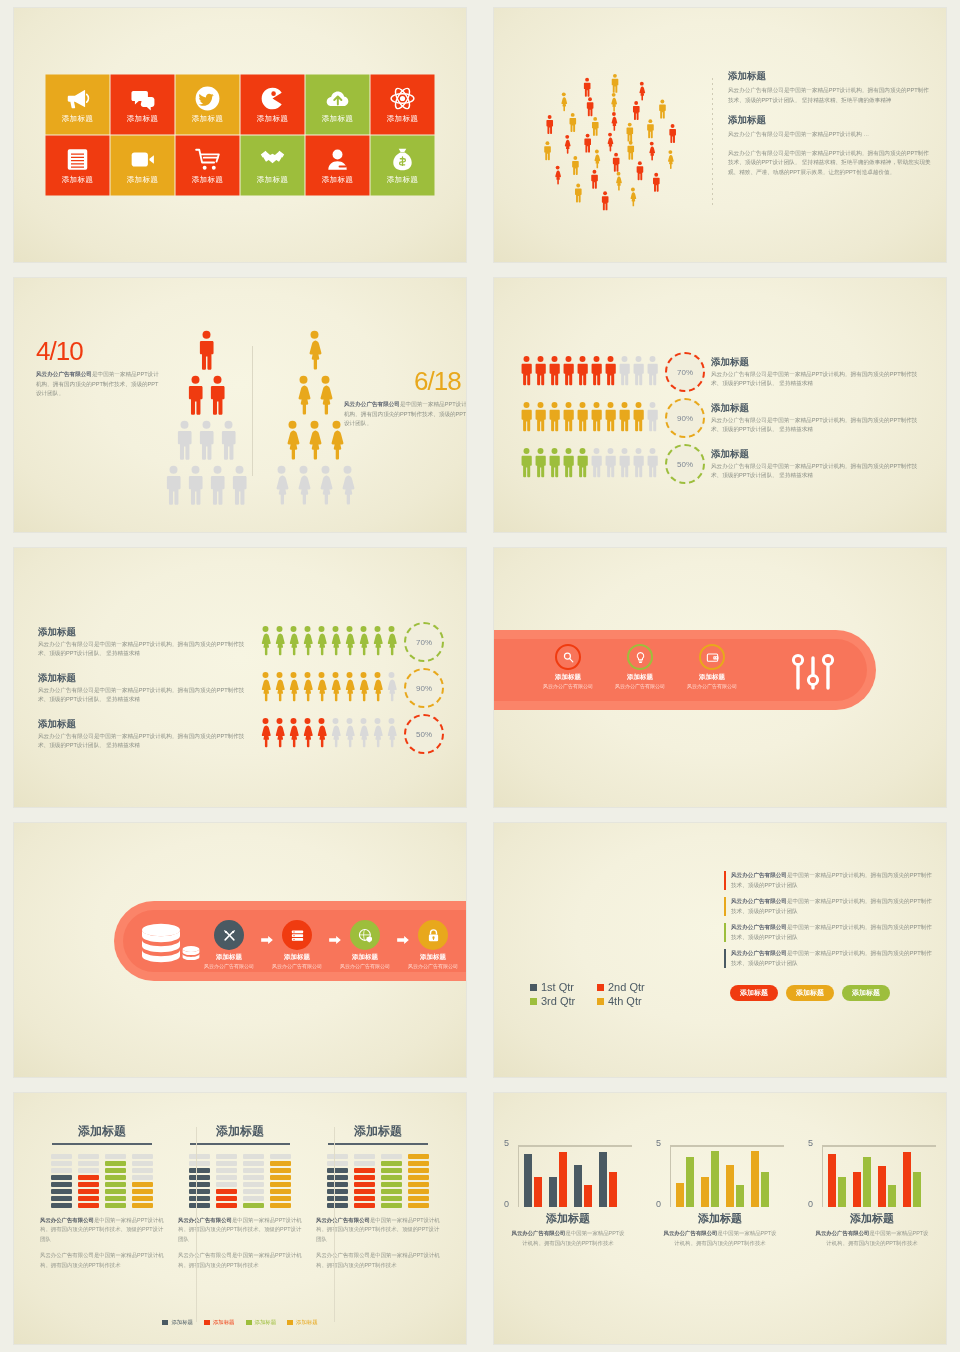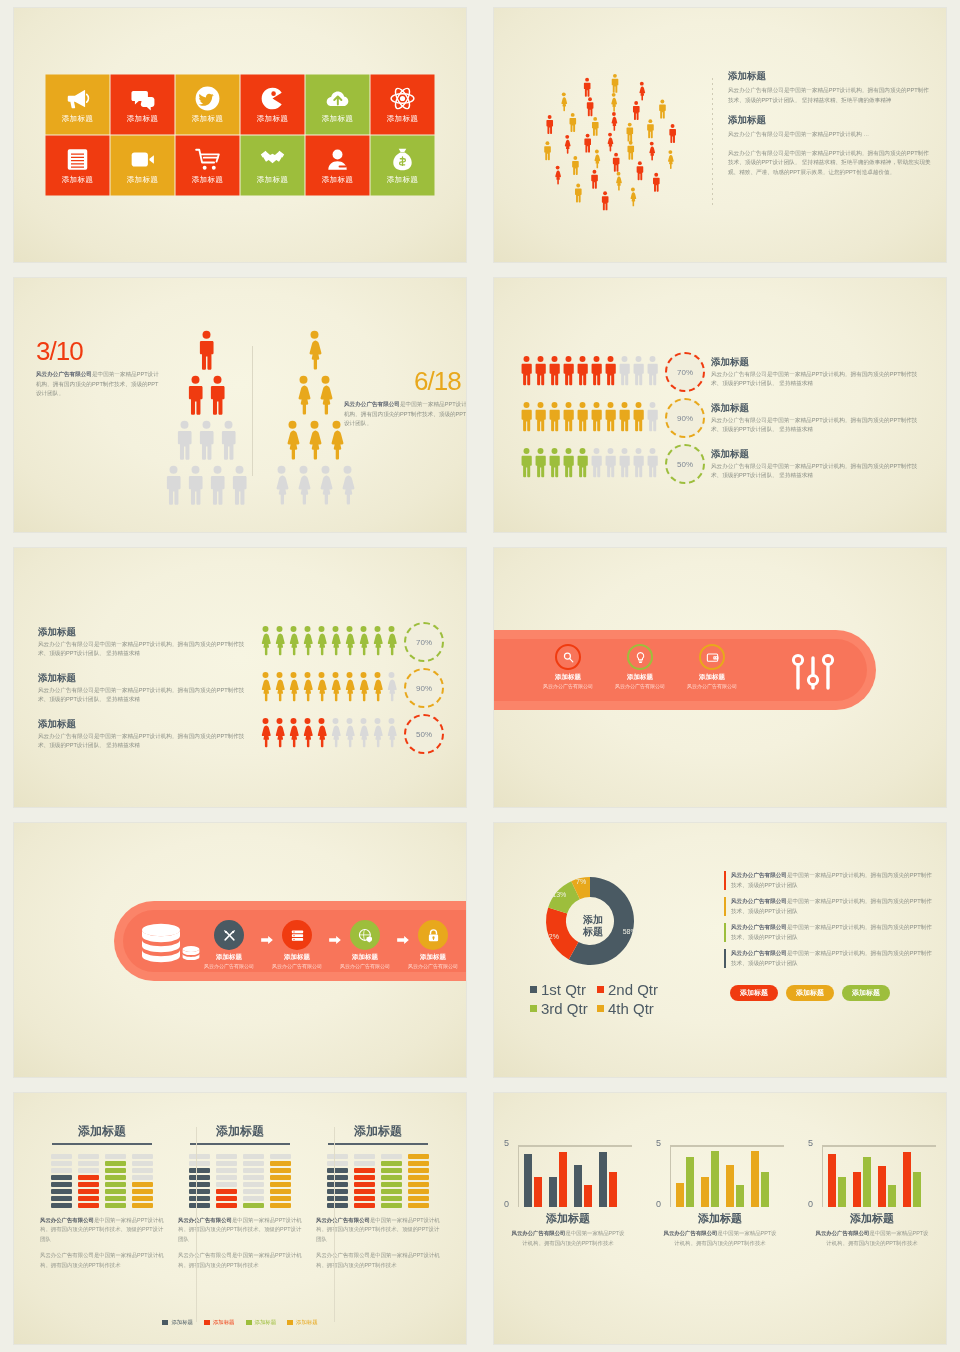--- a/index.html
+++ b/index.html
@@ -84,21 +84,21 @@
   .cap-s{font-size:5px;color:#ffd9cf;text-align:center;line-height:1.5;margin-top:1px;}
   .cap-dot{width:30px;height:30px;border-radius:50%;display:flex;align-items:center;justify-content:center;}
   .cap-dot svg{width:15px;height:15px;}
   .arrowico{width:14px;height:14px;}
   
   .donut-wrap{position:absolute;left:34px;top:46px;width:130px;height:110px;}
   .donut-center{position:absolute;left:50%;top:51%;transform:translate(-50%,-50%);
     text-align:center;font-size:10px;font-weight:700;color:#4c5a64;line-height:1.15;}
   .dleg{position:absolute;left:36px;top:158px;width:130px;
     display:grid;grid-template-columns:1fr 1fr;gap:2px 4px;}
-  .dleg .dl{display:flex;align-items:center;gap:4px;font-size:15px;color:#4c5a64;}
+  .dleg .dl{display:flex;align-items:center;gap:4px;font-size:11px;color:#4c5a64;}
   .dleg .sq{width:7px;height:7px;display:inline-block;}
   .s8-list{position:absolute;left:230px;top:48px;width:210px;}
   .s8-row{display:flex;gap:5px;margin-bottom:7px;}
   .s8-row .bar{width:2px;flex:none;}
   .pillrow{position:absolute;left:236px;top:162px;display:flex;gap:8px;}
   .pill{border-radius:9px;padding:3px 10px;font-size:7px;color:#fff;font-weight:700;}
   
   .col3{position:absolute;top:30px;display:flex;justify-content:center;width:100%;gap:14px;}
   .seg-card{width:124px;position:relative;}
   .seg-title{text-align:center;font-size:12px;font-weight:700;color:#4c5a64;padding-bottom:3px;
@@ -383,21 +383,21 @@
         <p class="p-body">风云办公广告有限公司是中国第一家精品PPT设计机构。拥有国内顶尖的PPT制作技术、顶级的PPT设计团队。 坚持精益求精、拒绝平庸的做事精神</p>
         <h4 class="h-title">添加标题</h4>
         <p class="p-body">风云办公广告有限公司是中国第一家精品PPT设计机构 …</p>
         <p class="p-body">风云办公广告有限公司是中国第一家精品PPT设计机构。拥有国内顶尖的PPT制作技术、顶级的PPT设计团队。 坚持精益求精、拒绝平庸的做事精神，帮助您实现美观、精致、严谨、动感的PPT展示效果。让您的PPT创造卓越价值。</p>
       </div>
     </div>
   </div>
 
   <div class="slide">
     <div class="canvas">
-      <div class="bignum" style="left:22px;top:58px;color:#f03b10;">3/10</div>
+      <div class="bignum" style="left:22px;top:58px;color:#f03b10;">4/10</div>
       <div class="s3-cap" style="left:22px;top:92px;">
         <p class="p-body"><b>风云办公广告有限公司</b><span>是中国第一家精品PPT设计机构。拥有国内顶尖的PPT制作技术、顶级的PPT设计团队。</span></p>
       </div>
       <div class="pyr" id="pyrleft" style="left:150px;top:52px;">
           <div class="prow">
             <span><svg viewBox="0 0 20 46">
                 <circle cx="10" cy="5.4" r="4.6" fill="#f03b10"></circle>
                 <path d="M3.4 12.6h13.2c.9 0 1.5.7 1.5 1.6v12.2c0 .9-.6 1.5-1.5 1.5h-.9v16.4c0 .9-.7 1.5-1.6 1.5h-1.5c-.9 0-1.5-.6-1.5-1.5V30.6H9.4v13.7c0 .9-.7 1.5-1.6 1.5H6.3c-.9 0-1.5-.6-1.5-1.5V27.9h-.9c-.9 0-1.5-.6-1.5-1.5V14.2c0-.9.6-1.6 1.5-1.6z" fill="#f03b10"></path>
               </svg></span>
           </div>
@@ -968,36 +968,20 @@
             </div>
             <div class="cap-t">添加标题</div>
             <div class="cap-s">风云办公广告有限公司</div>
           </div>
         </div>
     </div>
   </div>
 
   <div class="slide">
     <div class="canvas">
-      <div class="donut-wrap">
-        <svg id="donutsvg" viewBox="0 0 130 110">
-            <path d="M62,8 A44,44 0 1 1 40.80283833952454,90.55749392193 L50.43791182155884,73.03136032105273 A24,24 0 1 0 62,28 Z" fill="#4a5a63"></path>
-            <text x="101.71190960627388" y="65.19628537375904" font-size="7" fill="#efefe3" text-anchor="middle" font-family="Liberation Sans,sans-serif">58%</text>
-            <path d="M40.80283833952454,90.55749392193 A44,44 0 0 1 20.153513283013247,38.4032522475023 L39.17464360891631,44.583592135001254 A24,24 0 0 0 50.43791182155884,73.03136032105273 Z" fill="#f03b10"></path>
-            <text x="23.879164078581702" y="70.09310666007183" font-size="7" fill="#efefe3" text-anchor="middle" font-family="Liberation Sans,sans-serif">22%</text>
-            <path d="M20.153513283013247,38.4032522475023 A44,44 0 0 1 43.265711171136786,12.187609691495148 L51.78129700243825,30.284150740815534 A24,24 0 0 0 39.17464360891631,44.583592135001254 Z" fill="#9dbe3c"></path>
-            <text x="31.245446145151153" y="27.88621352173028" font-size="7" fill="#efefe3" text-anchor="middle" font-family="Liberation Sans,sans-serif">13%</text>
-            <path d="M43.265711171136786,12.187609691495148 A44,44 0 0 1 61.99999999999999,8 L61.99999999999999,28 A24,24 0 0 0 51.78129700243825,30.284150740815534 Z" fill="#e8a81c"></path>
-            <text x="53.056127102741726" y="14.987412760511361" font-size="7" fill="#efefe3" text-anchor="middle" font-family="Liberation Sans,sans-serif">7%</text>
-          </svg>
-        <div class="donut-center">
-          <div>添加</div>
-          <div>标题</div>
-        </div>
-      </div>
       <div class="dleg" id="donutleg">
           <div class="dl">
             <span class="sq" style="background:#4a5a63;"></span>
             <span>1st Qtr</span>
           </div>
           <div class="dl">
             <span class="sq" style="background:#f03b10;"></span>
             <span>2nd Qtr</span>
           </div>
           <div class="dl">

